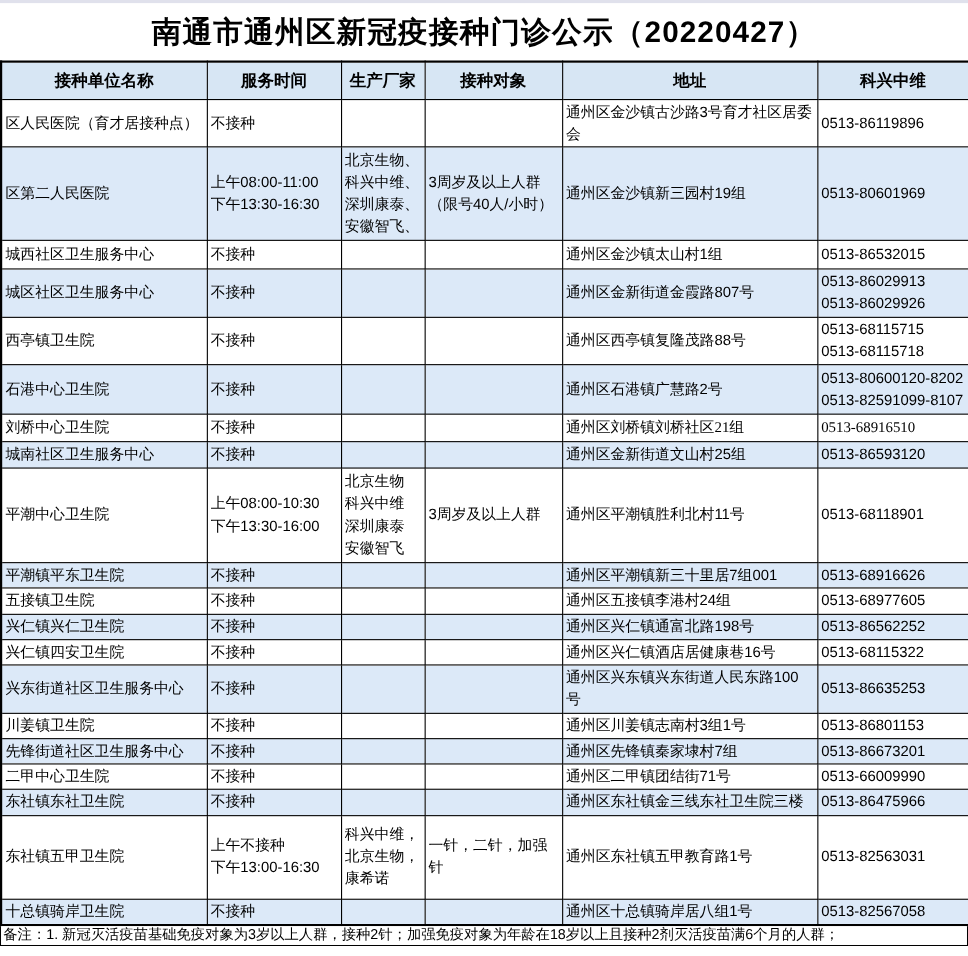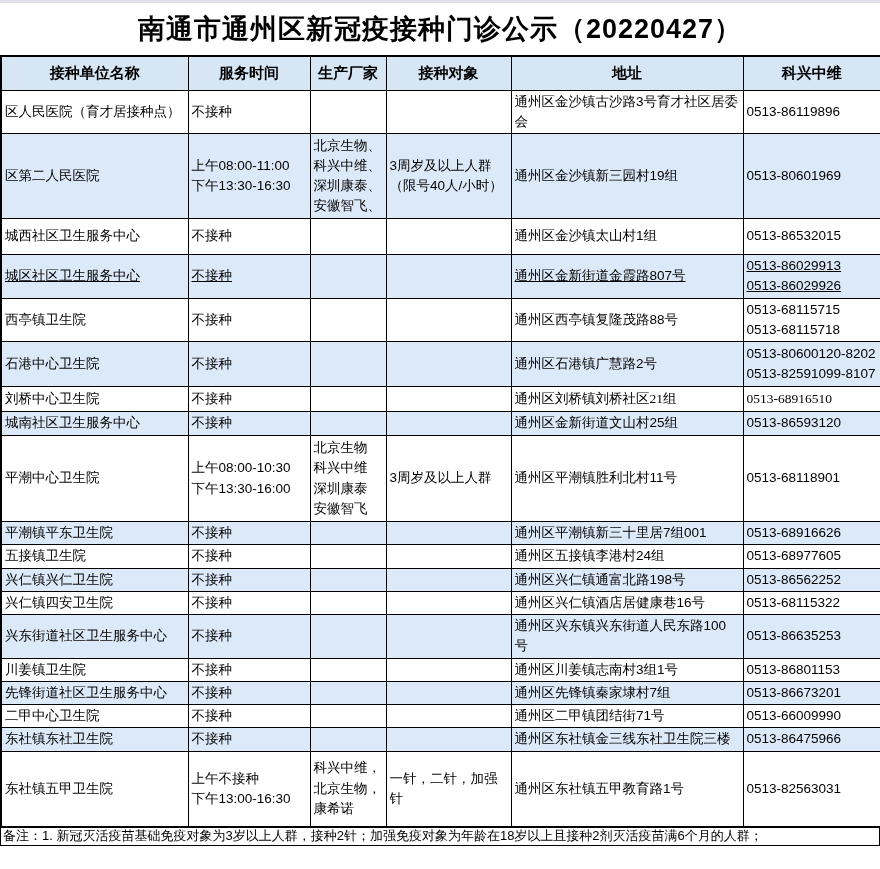--- a/index.html
+++ b/index.html
@@ -51,22 +51,22 @@
     font-size:13.5px;
     line-height:1.5;
     padding:1px 3px;
     text-align:left;
     white-space:pre-line;
     word-break:break-all;
   }
   tbody tr:nth-child(even){background:var(--alt-row-bg);}
   tbody tr:nth-child(1){height:37px;}
   tbody tr:nth-child(2){height:85px;}
-  tbody tr:nth-child(3){height:36px;border-radius:10px;}
-  tbody tr:nth-child(4){height:30px;text-decoration:underline;}
+  tbody tr:nth-child(3){height:26px;border-radius:10px;}
+  tbody tr:nth-child(4){height:30px;}
   tbody tr:nth-child(5){height:33px;}
   tbody tr:nth-child(6){height:45px;margin-left:28px;}
   tbody tr:nth-child(7){height:25px;font-family:Liberation Serif, serif;}
   tbody tr:nth-child(8){height:24px;margin-top:32px;}
   tbody tr:nth-child(9){height:86px;}
   tbody tr:nth-child(10){height:23px;}
   tbody tr:nth-child(11){height:23px;}
   tbody tr:nth-child(12){height:23px;}
   tbody tr:nth-child(13){height:22px;}
   tbody tr:nth-child(14){height:32px;}
@@ -283,19 +283,27 @@
           <td>东社镇五甲卫生院</td>
           <td>上午不接种
 下午13:00-16:30</td>
           <td>科兴中维，
 北京生物，
 康希诺</td>
           <td>一针，二针，加强针</td>
           <td>通州区东社镇五甲教育路1号</td>
           <td>0513-82563031</td>
         </tr>
+        <tr>
+          <td>十总镇骑岸卫生院</td>
+          <td>不接种</td>
+          <td></td>
+          <td></td>
+          <td>通州区十总镇骑岸居八组1号</td>
+          <td>0513-82567058</td>
+        </tr>
       </tbody>
   </table>
 
   <div class="notes">
       <div class="note-row"><span>备注：1. 新冠灭活疫苗基础免疫对象为3岁以上人群，接种2针；加强免疫对象为年龄在18岁以上且接种2剂灭活疫苗满6个月的人群；</span></div>
     </div>
 </div>
 
 </body></html>

